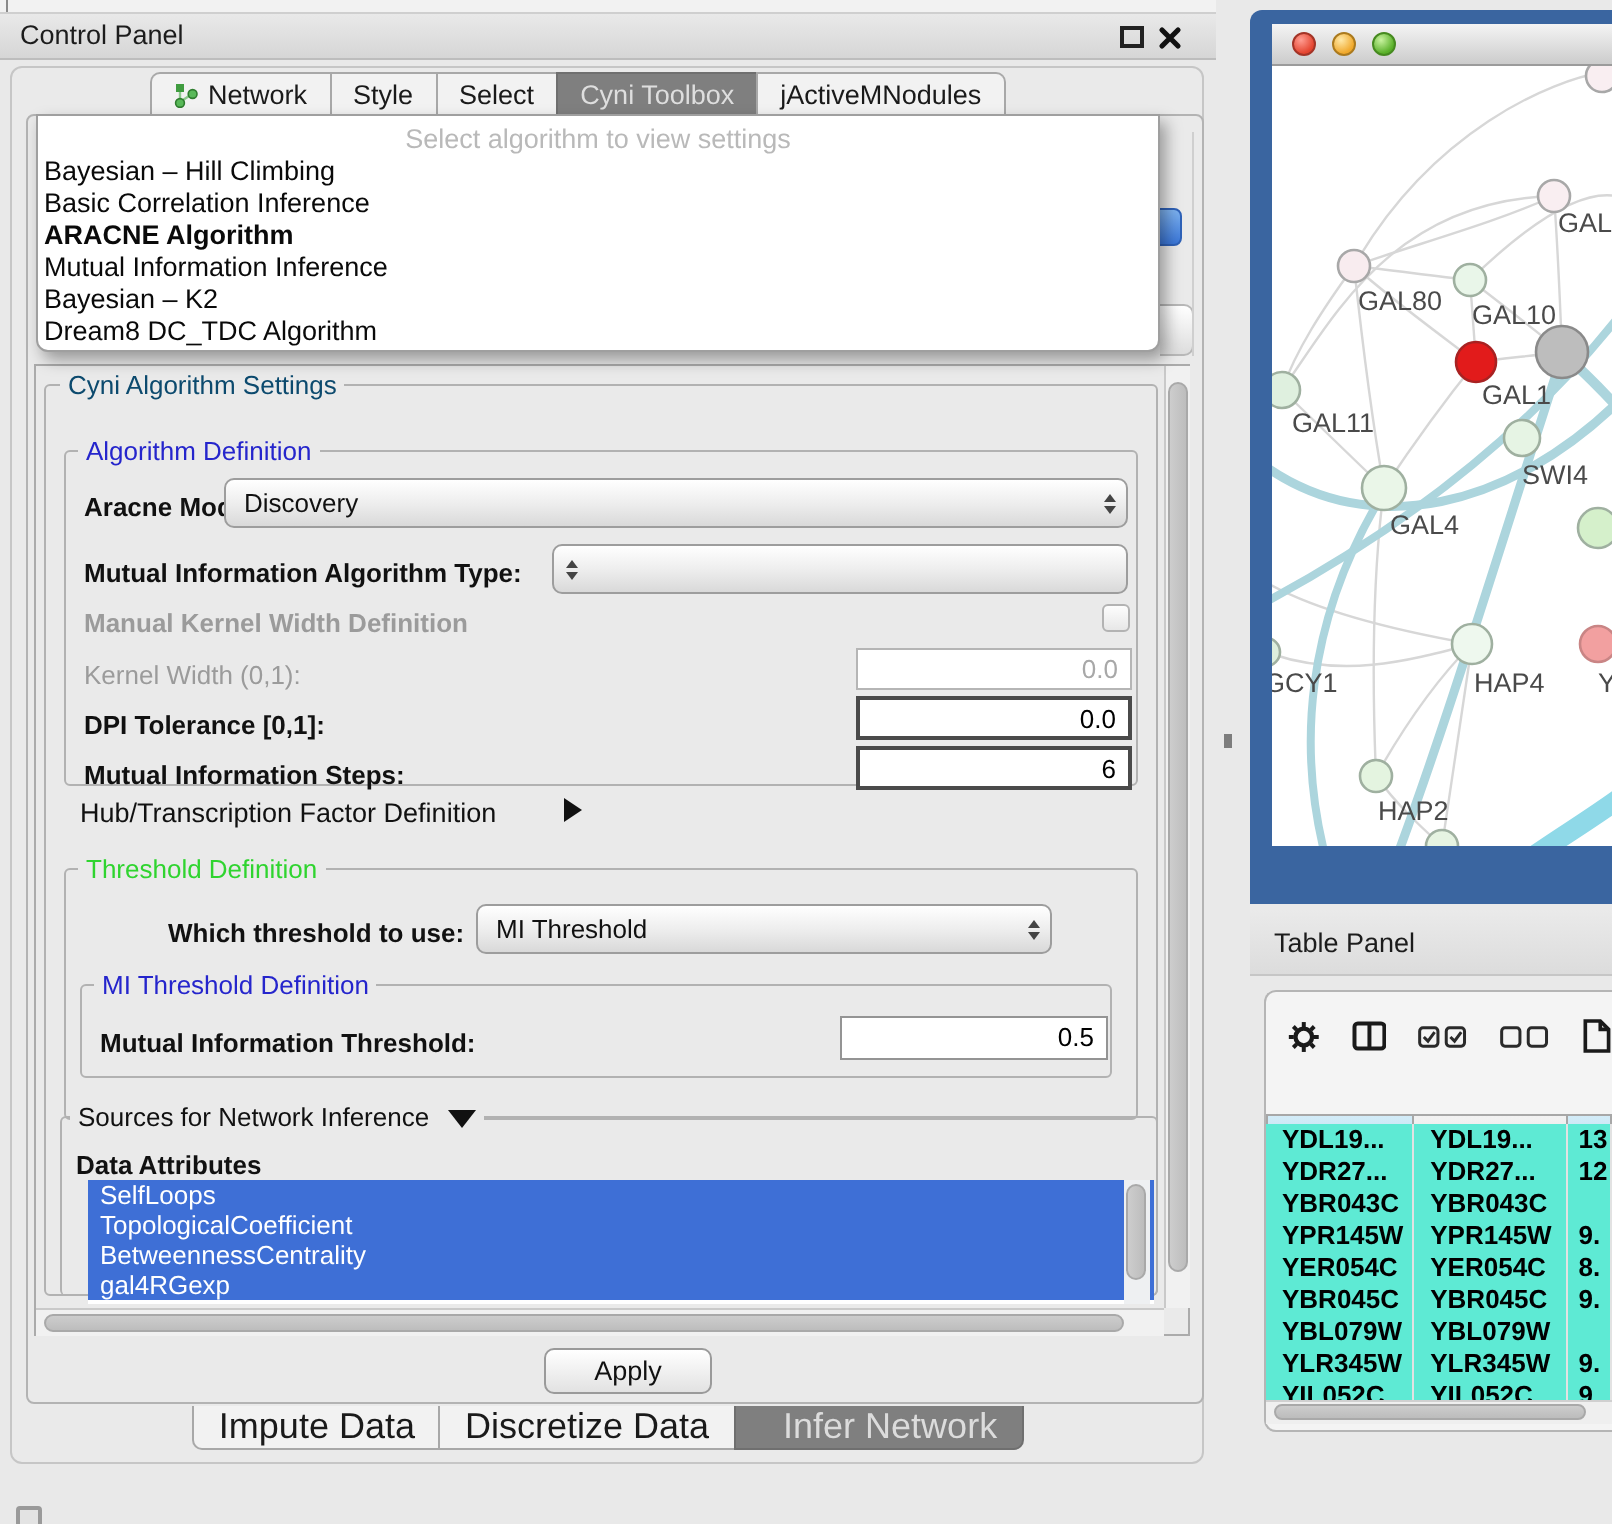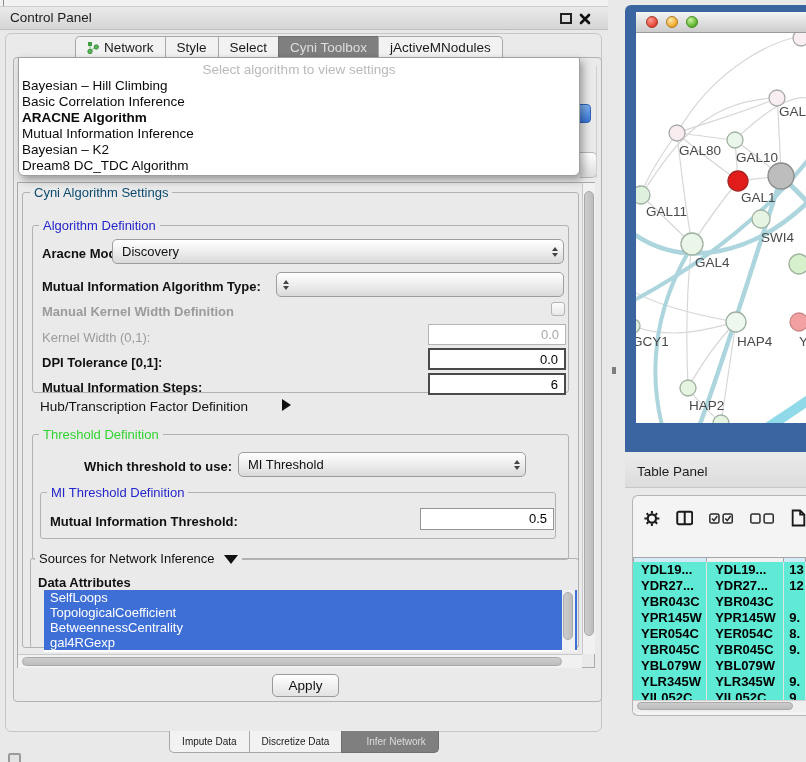--- a/index.html
+++ b/index.html
@@ -62,26 +62,26 @@
   .field.mid { border:1px solid #949494; color:#000; }
 
   .checkbox { width:14px; height:14px; border:1px solid #b3b3b3; border-radius:3px; background:linear-gradient(#fdfdfd,#e7e7e7); }
 
   .arrow-right { width:0; height:0; border-top:6px solid transparent; border-bottom:6px solid transparent; border-left:9px solid #111; display:inline-block; }
   .arrow-down  { width:0; height:0; border-left:7px solid transparent; border-right:7px solid transparent; border-top:9px solid #111; display:inline-block; }
 
   #attr-list { left:44px; top:590px; width:533px; height:62px; overflow:hidden; background:#fff; }
   .attr-item { height:15px; line-height:15px; padding-left:6px; font-size:13px; color:#fff; }
 
-  #apply-btn { left:272px; top:674px; width:67px; height:23px; border:1px solid #9a9a9a; border-radius:5px;
+  #apply-btn { left:272px; top:674px; width:84px; height:23px; border:1px solid #9a9a9a; border-radius:5px;
     background:linear-gradient(#ffffff,#e2e2e2); font-size:13.5px; color:#111; text-align:center; line-height:21px; }
 
   #bottom-tabs { left:0; top:703px; width:608px; display:flex; justify-content:center; }
   .btab { height:22px; padding:0 12px; display:flex; align-items:center;
-    background:#f2f2f2; border:1px solid #a8a8a8; border-top:none; border-right:none; font-size:10px; color:#1a1a1a;margin-top:28px; }
+    background:#f2f2f2; border:1px solid #a8a8a8; border-top:none; border-right:none; font-size:18px; color:#1a1a1a; }
   .btab:first-child { border-bottom-left-radius:5px; }
   .btab:last-child { border-right:1px solid #a8a8a8; border-bottom-right-radius:5px; }
   .btab.sel { background:#7f7f7f; color:#dcdcdc; border-color:#6f6f6f;padding-left:24px; }
 
   
   #algo-popup { left:18px; top:57px; width:562px; height:119px; background:#fff;
     border:1px solid #9f9f9f; border-radius:0 0 6px 6px; box-shadow:3px 4px 8px rgba(0,0,0,0.35); z-index:40; }
   #popup-placeholder { text-align:center; font-size:13.5px; color:#b9b9b9; padding-top:4px; height:20px; }
   .popup-item { font-size:13.5px; color:#0a0a0a; height:16px; line-height:16px; padding-left:3px; }
   .popup-item.hl { font-weight:bold; }

